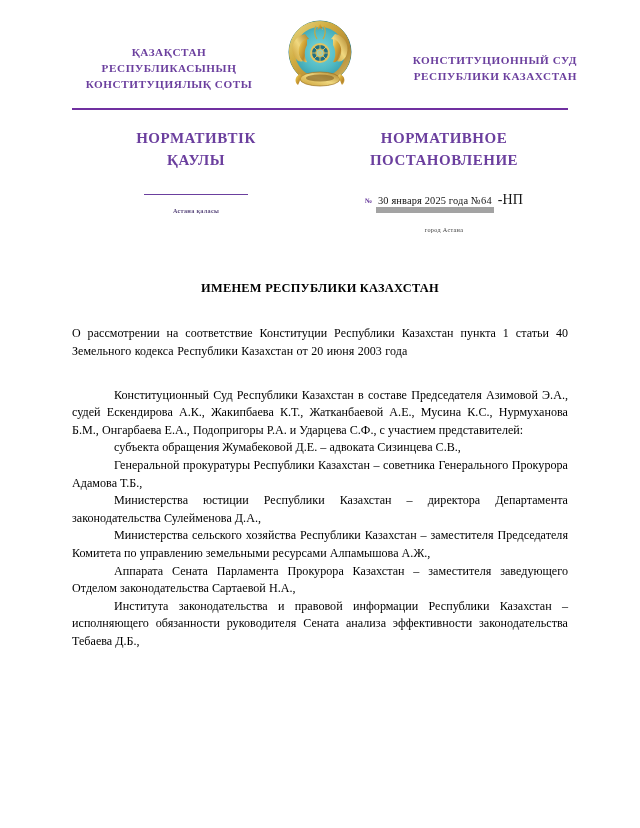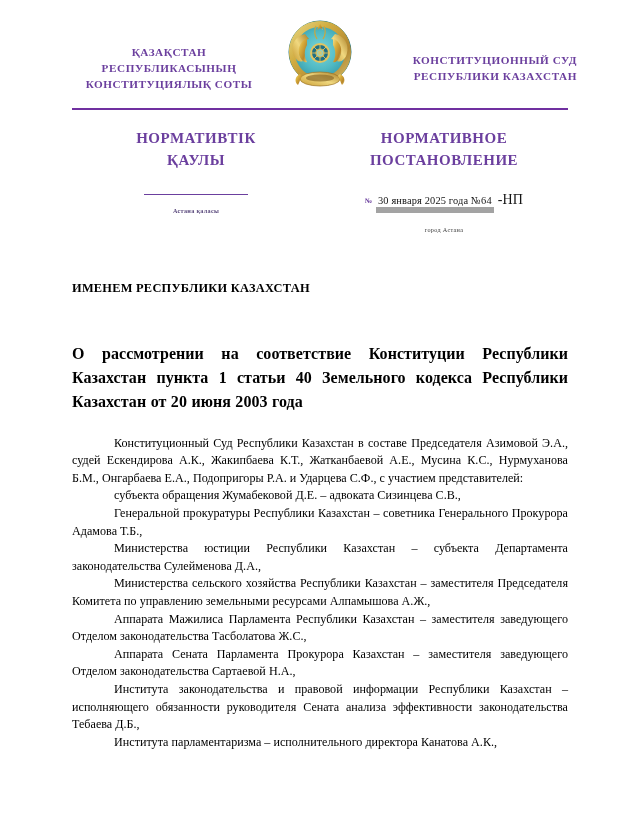--- a/index.html
+++ b/index.html
@@ -134,48 +134,48 @@
     margin-top: 13px;
   }
 
   
   .body-area {
     padding: 0 72px 0 72px;
     box-sizing: border-box;
   }
 
   .in-name {
-    text-align: left;
+    text-align: center;
     font-weight: bold;
     font-size: 12.4px;
     letter-spacing: 0.25px;
     margin-top: 48px;
   }
 
   .doc-title {
-    font-weight: bold;
-    font-size: 16px;
+    font-weight: normal;
+    font-size: 12px;
     line-height: 1.5;
     text-align: justify;
     text-align-last: left;
-    margin-top: 46px;
+    margin-top: 28px;
     letter-spacing: 0.05px;
     word-spacing: 0.4px;
   }
 
   .para {
     font-size: 12.1px;
     line-height: 1.455;
     text-align: justify;
     text-indent: 42px;
     margin: 0;
     letter-spacing: 0.02px;
   }
   .para.first {
-    margin-top: 21px;
+    margin-top: 27px;
   }
 </style>
 </head>
 <body>
 
 <div class="page">
 
   <div class="letterhead">
 
     <div class="lh-text lh-left">
@@ -268,21 +268,19 @@
 
   <div class="body-area">
 
     <div class="in-name">ИМЕНЕМ РЕСПУБЛИКИ КАЗАХСТАН</div>
 
     <div class="doc-title">О рассмотрении на соответствие Конституции Республики Казахстан пункта 1 статьи 40 Земельного кодекса Республики Казахстан от 20 июня 2003 года</div>
 
     <p class="para first">Конституционный Суд Республики Казахстан в составе Председателя Азимовой Э.А., судей Ескендирова А.К., Жакипбаева К.Т., Жатканбаевой А.Е., Мусина К.С., Нурмуханова Б.М., Онгарбаева Е.А., Подопригоры Р.А. и Ударцева С.Ф., с участием представителей:</p>
     <p class="para">субъекта обращения Жумабековой Д.Е. – адвоката Сизинцева С.В.,</p>
     <p class="para">Генеральной прокуратуры Республики Казахстан – советника Генерального Прокурора Адамова Т.Б.,</p>
-    <p class="para">Министерства юстиции Республики Казахстан – субъекта Департамента законодательства Сулейменова Д.А.,</p>
+    <p class="para">Министерства юстиции Республики Казахстан – директора Департамента законодательства Сулейменова Д.А.,</p>
     <p class="para">Министерства сельского хозяйства Республики Казахстан – заместителя Председателя Комитета по управлению земельными ресурсами Алпамышова А.Ж.,</p>
-    <p class="para">Аппарата Мажилиса Парламента Республики Казахстан – заместителя заведующего Отделом законодательства Тасболатова Ж.С.,</p>
     <p class="para">Аппарата Сената Парламента Прокурора Казахстан – заместителя заведующего Отделом законодательства Сартаевой Н.А.,</p>
     <p class="para">Института законодательства и правовой информации Республики Казахстан – исполняющего обязанности руководителя Сената анализа эффективности законодательства Тебаева Д.Б.,</p>
-    <p class="para">Института парламентаризма – исполнительного директора Канатова А.К.,</p>
 
   </div>
 </div>
 
 </body></html>

